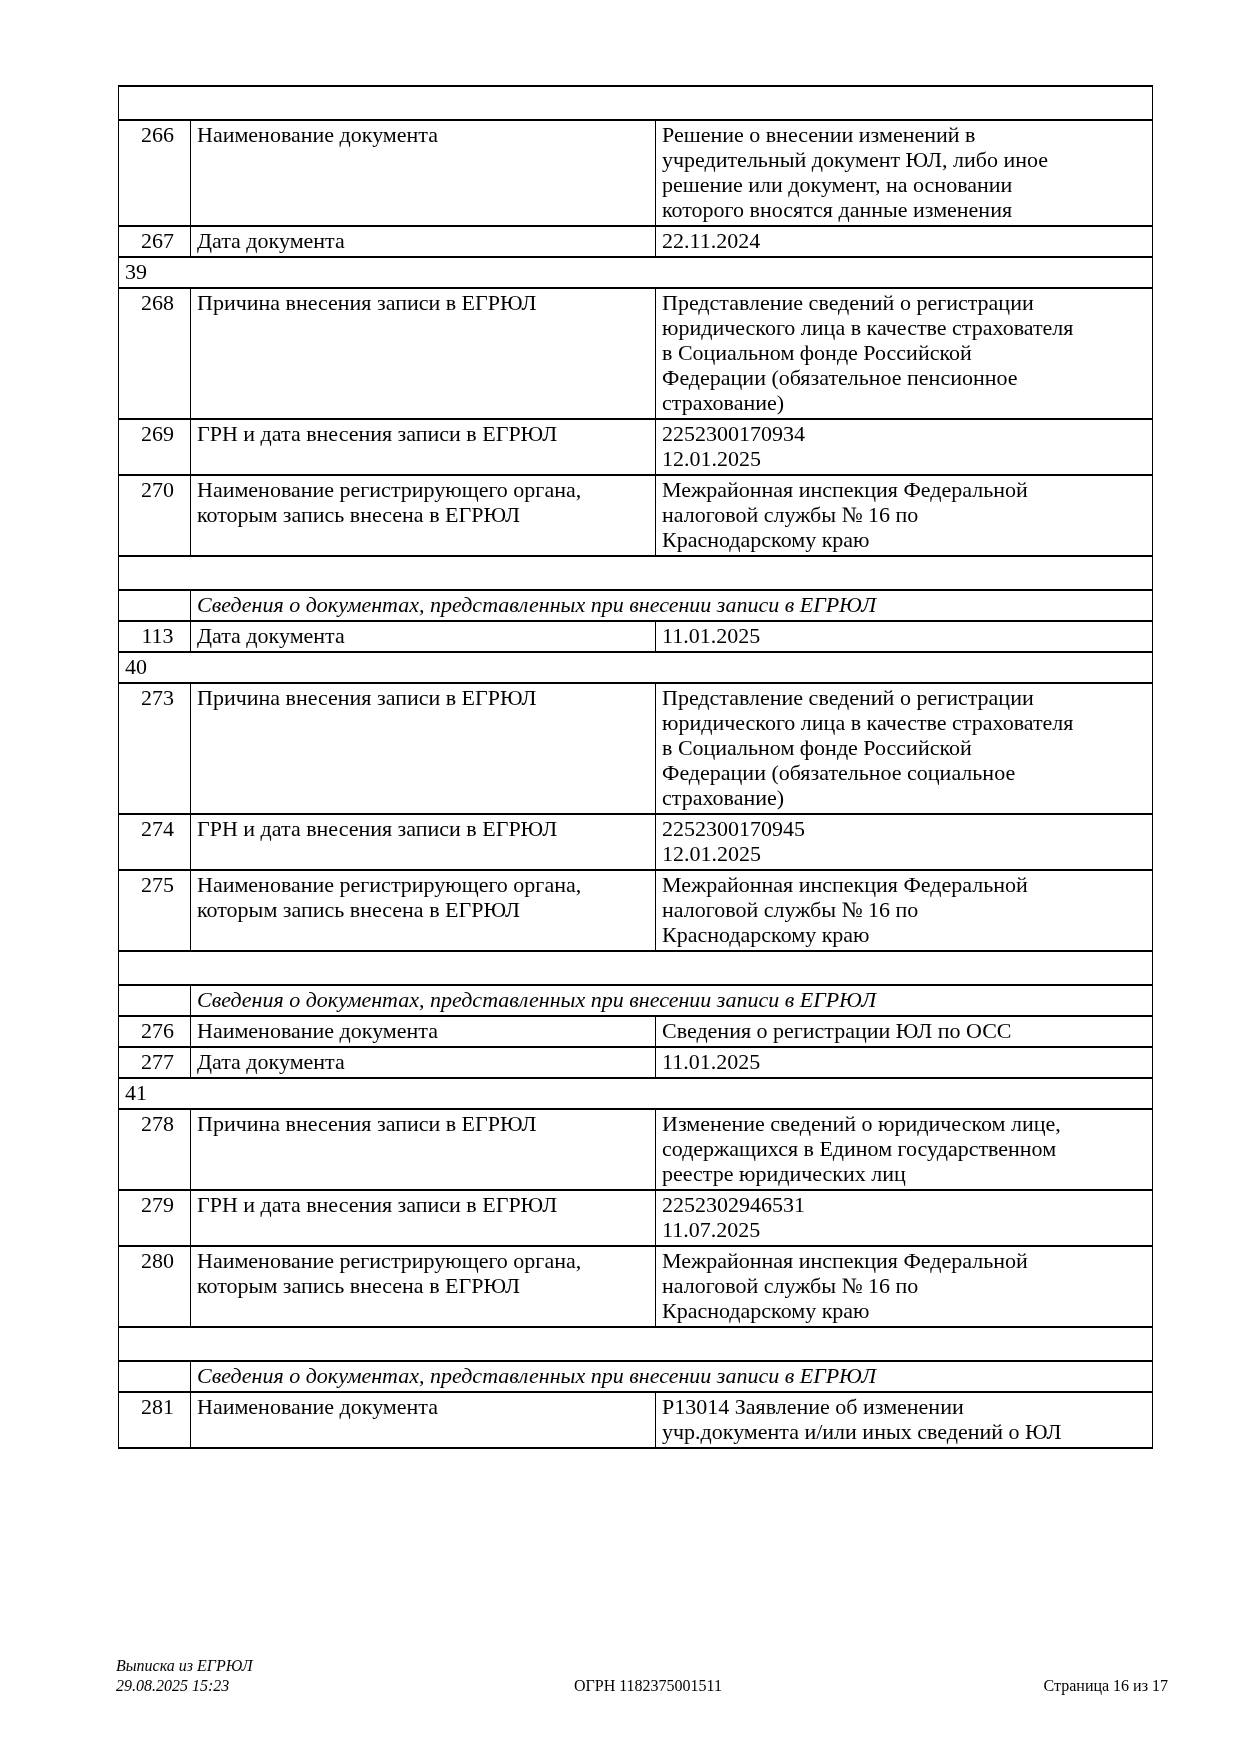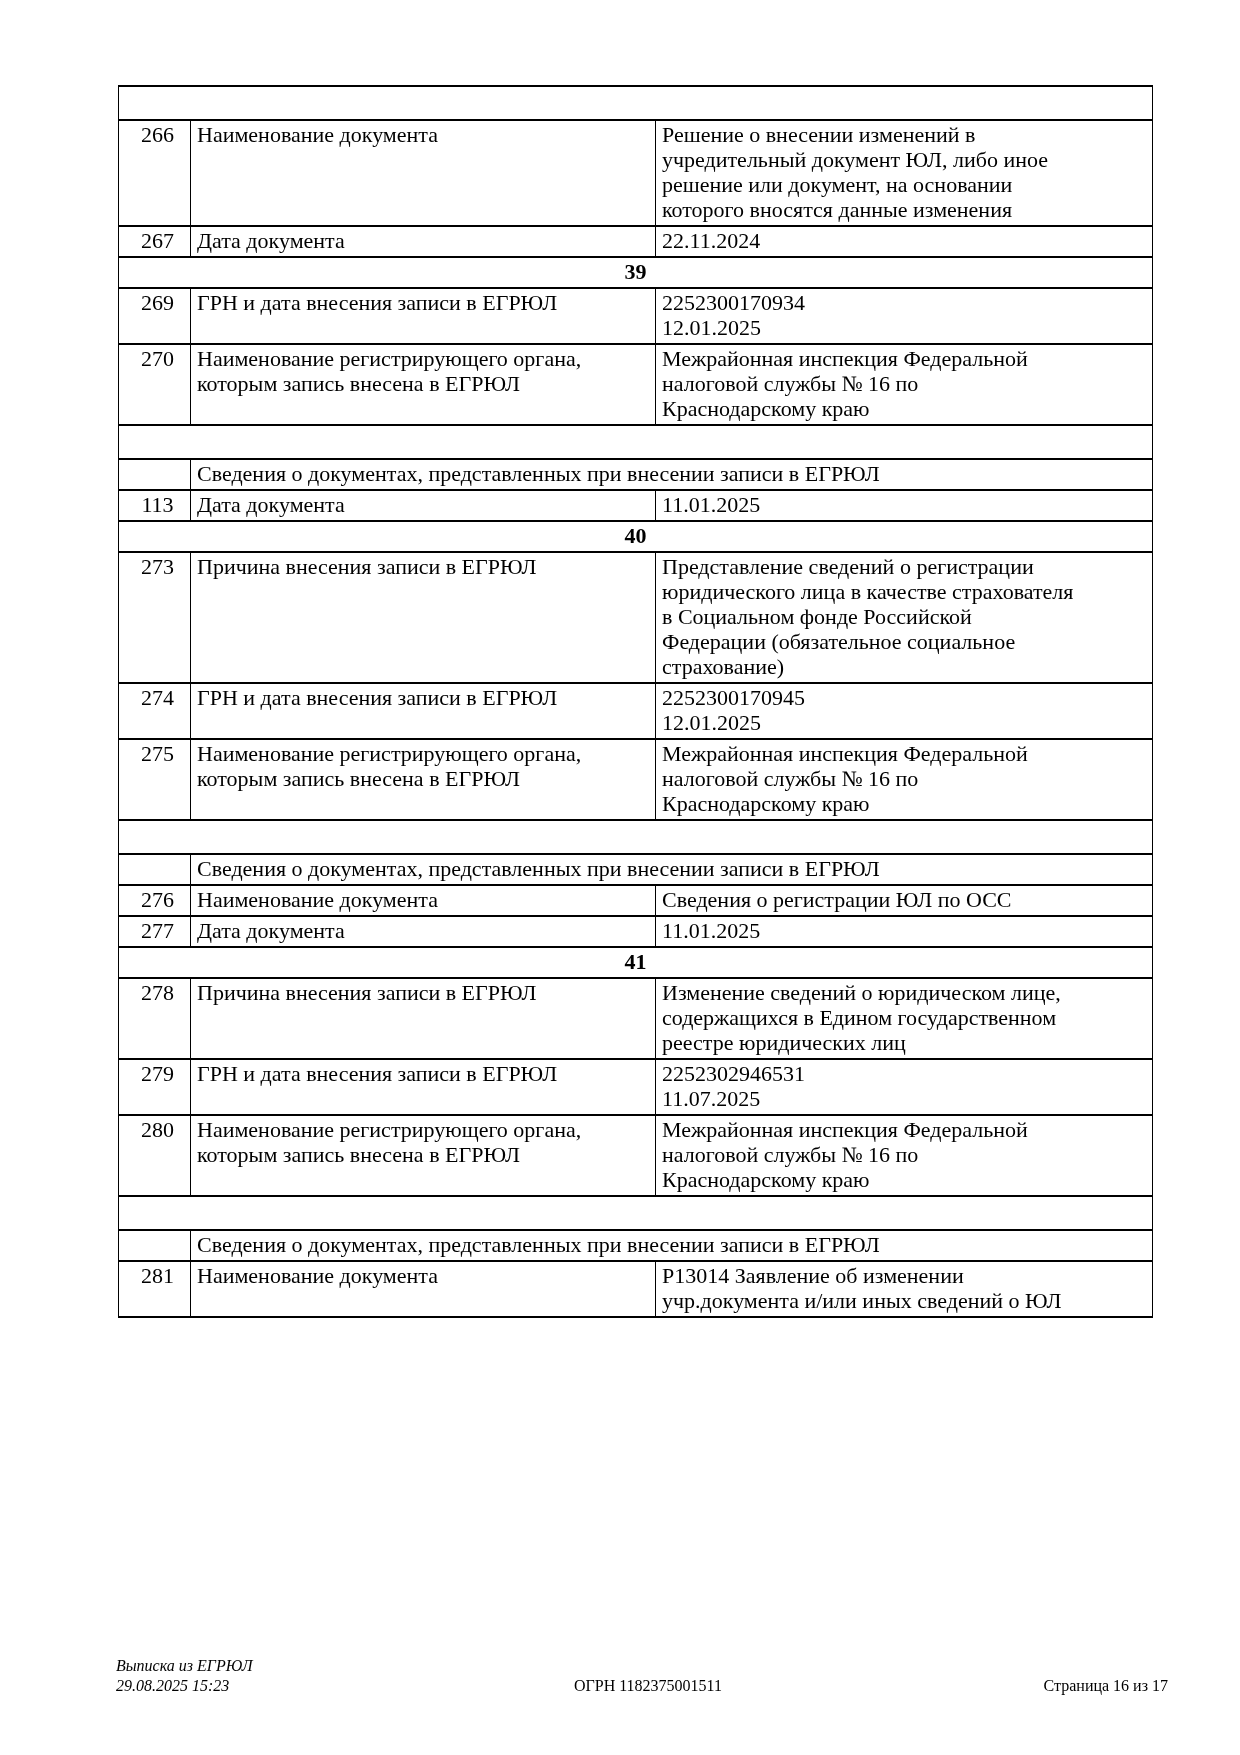--- a/index.html
+++ b/index.html
@@ -37,25 +37,25 @@
   }
   table.egrul td.num {
     text-align: center;
     padding-left: 8px;
     padding-right: 2px;
   }
   tr.spacer td {
     height: 28px;
   }
   tr.section td {
-    text-align: center;
-    font-weight: bold;
+    font-weight: normal;
   }
   tr.subheader td.sub {
     white-space: pre-line;
+    font-style: italic;
   }
   .footer-left {
     position: absolute;
     left: 116px;
     top: 1656px;
     font-size: 16px;
     line-height: 20px;
   }
   .footer-left div { white-space: nowrap; font-style: italic; }
   .footer-center {
@@ -103,20 +103,29 @@
       <td class="num">267</td>
       <td>Дата документа</td>
       <td>22.11.2024</td>
     </tr>
 
     <tr class="section">
       <td colspan="3">39</td>
     </tr>
 
     <tr>
+      <td class="num">268</td>
+      <td>Причина внесения записи в ЕГРЮЛ</td>
+      <td>Представление сведений о регистрации
+юридического лица в качестве страхователя
+в Социальном фонде Российской
+Федерации (обязательное пенсионное
+страхование)</td>
+    </tr>
+    <tr>
       <td class="num">269</td>
       <td>ГРН и дата внесения записи в ЕГРЮЛ</td>
       <td>2252300170934
 12.01.2025</td>
     </tr>
     <tr>
       <td class="num">270</td>
       <td>Наименование регистрирующего органа,
 которым запись внесена в ЕГРЮЛ</td>
       <td>Межрайонная инспекция Федеральной

